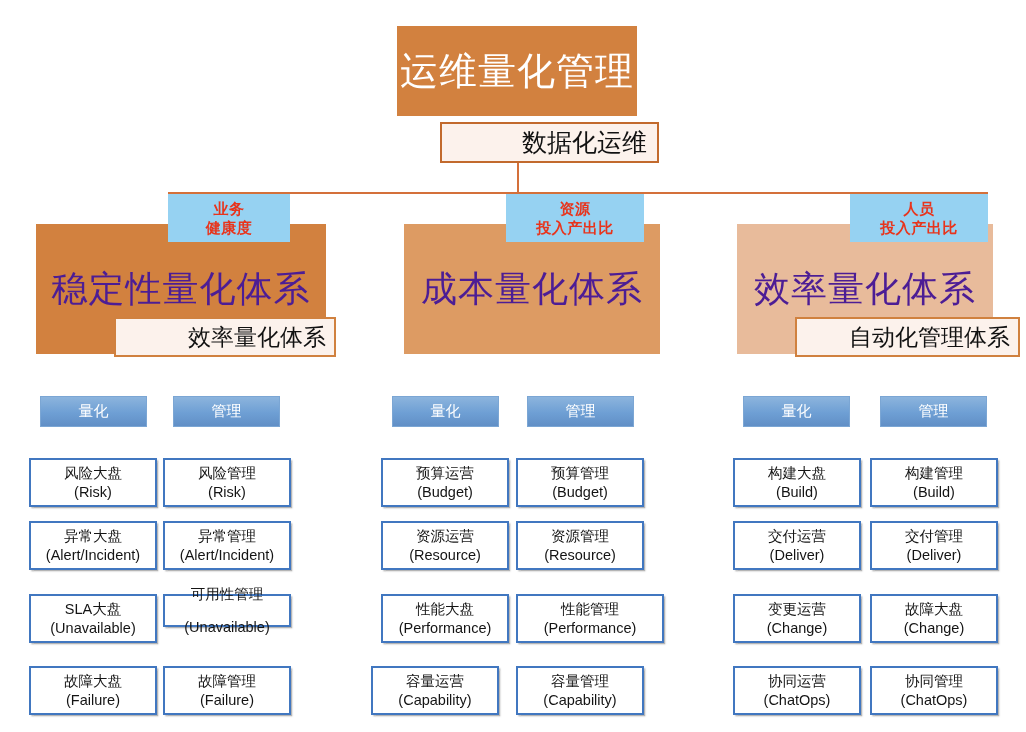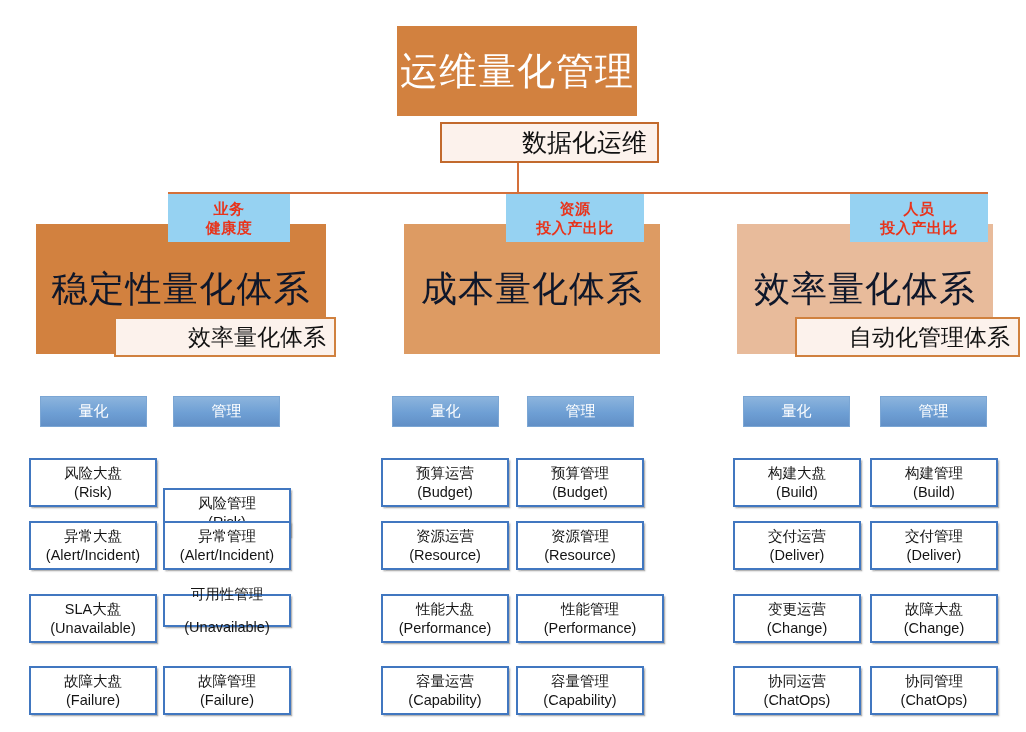--- a/index.html
+++ b/index.html
@@ -64,21 +64,21 @@
     flex-direction: column;
     align-items: center;
     justify-content: center;
     text-align: center;
     letter-spacing: 0.5px;
   }
 
   
   .pillar {
     position: absolute;
-    color: #0f172a;
+    color: #4c1d95;
     display: flex;
     align-items: center;
     justify-content: center;
     font-size: 36px;
     letter-spacing: 1px;
     line-height: 1;
   }
   .pillar-sub {
     position: absolute;
     background: #fcf2ec;
@@ -152,21 +152,21 @@
     <span>量化</span>
   </div>
   <div class="col-head" style="left:173px; top:396px; width:107px; height:31px;">
     <span>管理</span>
   </div>
 
   <div class="cell" style="left:29px; top:458px; width:128px; height:49px;">
     <span class="cn">风险大盘</span>
     <span class="en">(Risk)</span>
   </div>
-  <div class="cell" style="left:163px; top:458px; width:128px; height:49px;margin-top:30px;">
+  <div class="cell" style="left:163px; top:458px; width:128px; height:49px;">
     <span class="cn">风险管理</span>
     <span class="en">(Risk)</span>
   </div>
   <div class="cell" style="left:29px; top:521px; width:128px; height:49px;">
     <span class="cn">异常大盘</span>
     <span class="en">(Alert/Incident)</span>
   </div>
   <div class="cell" style="left:163px; top:521px; width:128px; height:49px;">
     <span class="cn">异常管理</span>
     <span class="en">(Alert/Incident)</span>
@@ -220,21 +220,21 @@
     <span class="en">(Resource)</span>
   </div>
   <div class="cell" style="left:381px; top:594px; width:128px; height:49px;">
     <span class="cn">性能大盘</span>
     <span class="en">(Performance)</span>
   </div>
   <div class="cell" style="left:516px; top:594px; width:148px; height:49px;">
     <span class="cn">性能管理</span>
     <span class="en">(Performance)</span>
   </div>
-  <div class="cell" style="left:381px; top:666px; width:128px; height:49px;">
+  <div class="cell" style="left:371px; top:666px; width:128px; height:49px;">
     <span class="cn">容量运营</span>
     <span class="en">(Capability)</span>
   </div>
   <div class="cell" style="left:516px; top:666px; width:128px; height:49px;">
     <span class="cn">容量管理</span>
     <span class="en">(Capability)</span>
   </div>
 
   <div class="pillar" style="left:737px; top:224px; width:256px; height:130px; background:#e8bb9b;">
     <span>效率量化体系</span>

